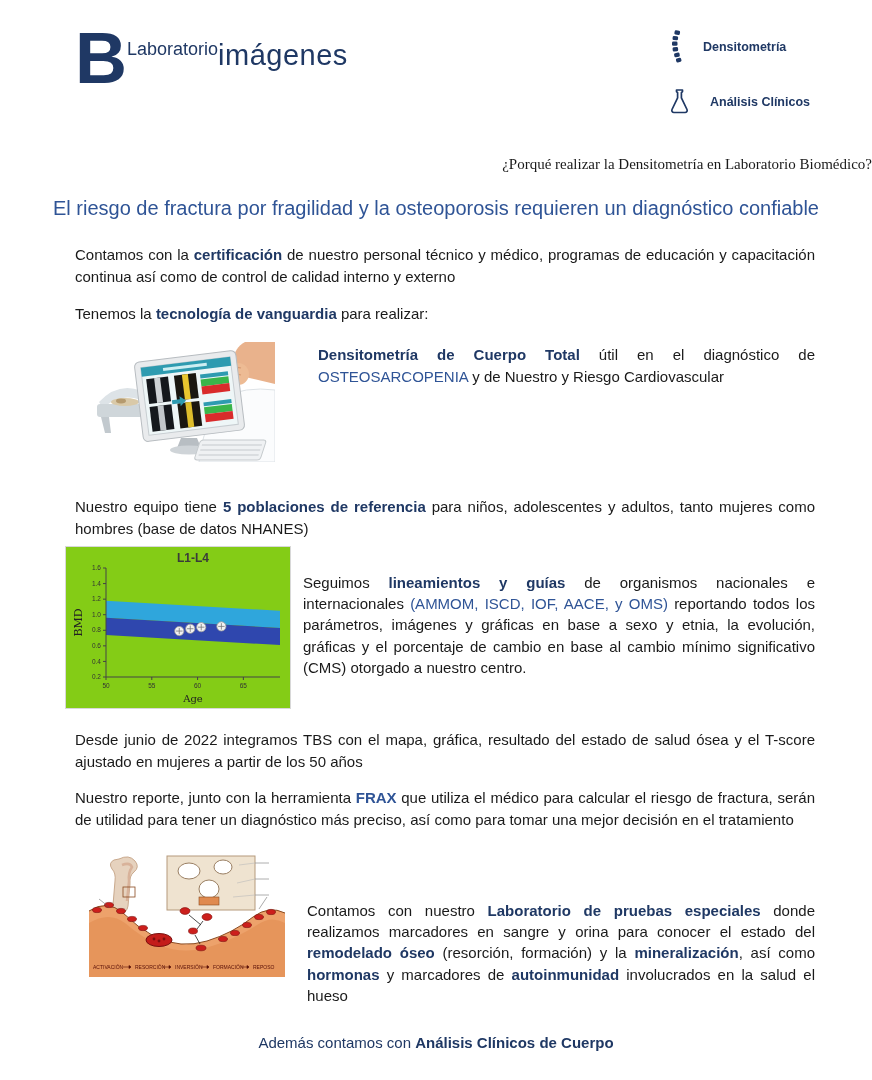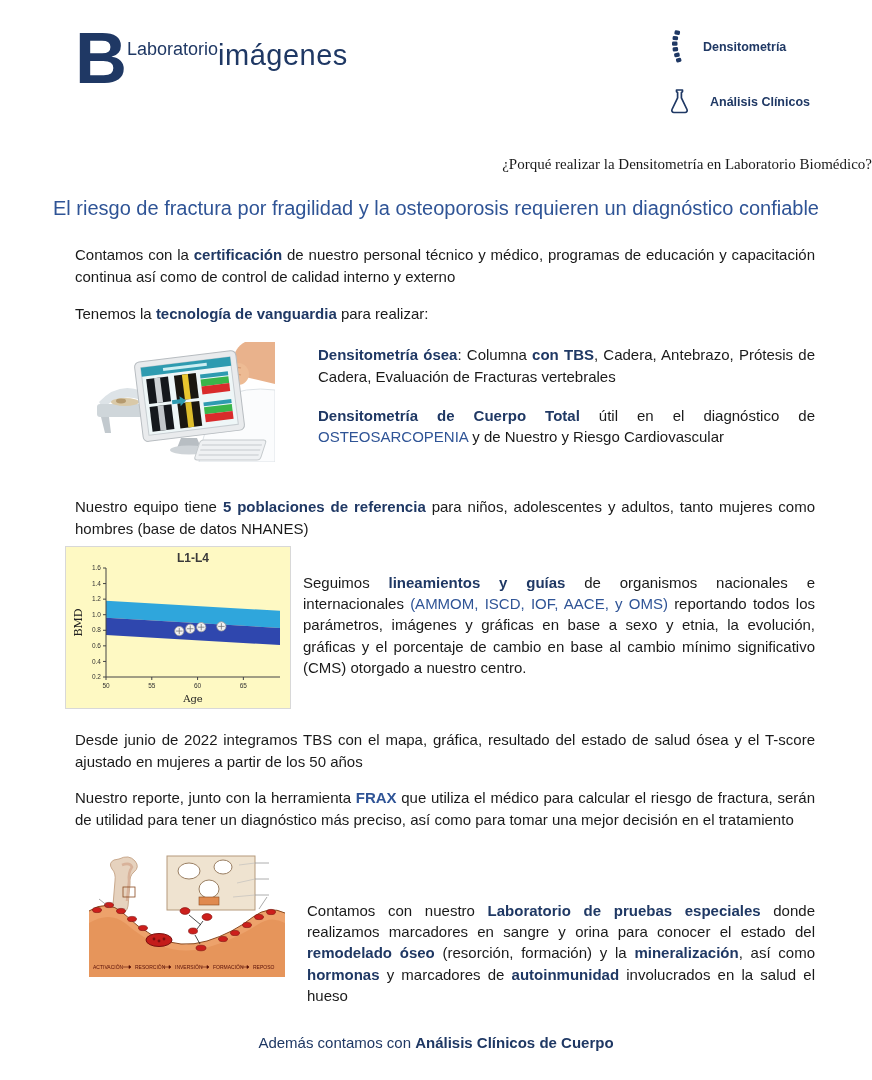--- a/index.html
+++ b/index.html
@@ -37,21 +37,21 @@
   .seg-nb{color:var(--navy);}
 
   
   .row{display:flex;margin:16px 57px 0 75px;}
   .row .text-col{flex:1;font-size:15px;line-height:1.42;text-align:justify;}
   .row1{margin-top:16px;}
   .row1 .fig{width:180px;height:122px;margin-left:20px;margin-right:43px;flex:none;}
   .row1 .text-col{padding-top:4px;}
   .row1 .text-col .para-inner + .para-inner{margin-top:18px;}
   .row2{margin-left:65px;margin-top:6px;}
-  .chart-box{width:226px;height:163px;flex:none;border:1px solid #d8d8d8;background:#fef9c3;padding:4px 6px;margin-right:12px;}
+  .chart-box{width:226px;height:163px;flex:none;border:1px solid #d8d8d8;background:#84cc16;padding:4px 6px;margin-right:12px;}
   .row2 .text-col{padding-top:26px;}
   .row3{margin-top:22px;}
   .row3 .fig{width:196px;height:124px;margin-left:14px;margin-right:22px;flex:none;}
   .row3 .text-col{padding-top:2px;margin-top:45px;}
 
   .footer-line{margin-top:28px;text-align:center;font-size:15px;}
 
   svg{display:block;}
   .stage-label{font-size:5px;fill:#5a1008;font-family:"Liberation Sans",sans-serif;}
 </style>
@@ -145,21 +145,20 @@
         <path d="M86 98 h16 l4 10 h-24 z" fill="#b8bec3"></path>
         <ellipse cx="94" cy="110" rx="19" ry="4.5" fill="#cfd4d8"></ellipse>
 
         <g transform="skewX(-18)">
           <rect x="138" y="100" width="66" height="20" rx="3" fill="#eff1f3" stroke="#c5cacd"></rect>
           <path d="M141 105 h60 M141 110 h60 M141 115 h60" stroke="#c5cacd" stroke-width="1"></path>
         </g>
       </svg>
     </div>
     <div class="text-col">
-      <div class="para-inner"><span class="seg-bb">Densitometría ósea</span><span class="seg-n">: Columna </span><span class="seg-bb">con TBS</span><span class="seg-n">, Cadera, Antebrazo, Prótesis de Cadera, Evaluación de Fracturas vertebrales</span></div>
       <div class="para-inner"><span class="seg-bb">Densitometría de Cuerpo Total</span><span class="seg-n"> útil en el diagnóstico de </span><span class="seg-b">OSTEOSARCOPENIA</span><span class="seg-n"> y de Nuestro y Riesgo Cardiovascular</span></div>
     </div>
   </div>
 
   <div class="para" style="margin-top:34px;"><span class="seg-n">Nuestro equipo tiene </span><span class="seg-bb">5 poblaciones de referencia</span><span class="seg-n"> para niños, adolescentes y adultos, tanto mujeres como hombres (base de datos NHANES)</span></div>
 
   <div class="row row2">
     <div class="chart-box">
       <svg width="214" height="153" viewBox="0 0 214 153">
           <text x="121" y="11" text-anchor="middle" font-size="12" font-weight="bold" fill="#3a3a3a" font-family="Liberation Sans,sans-serif">L1-L4</text>

